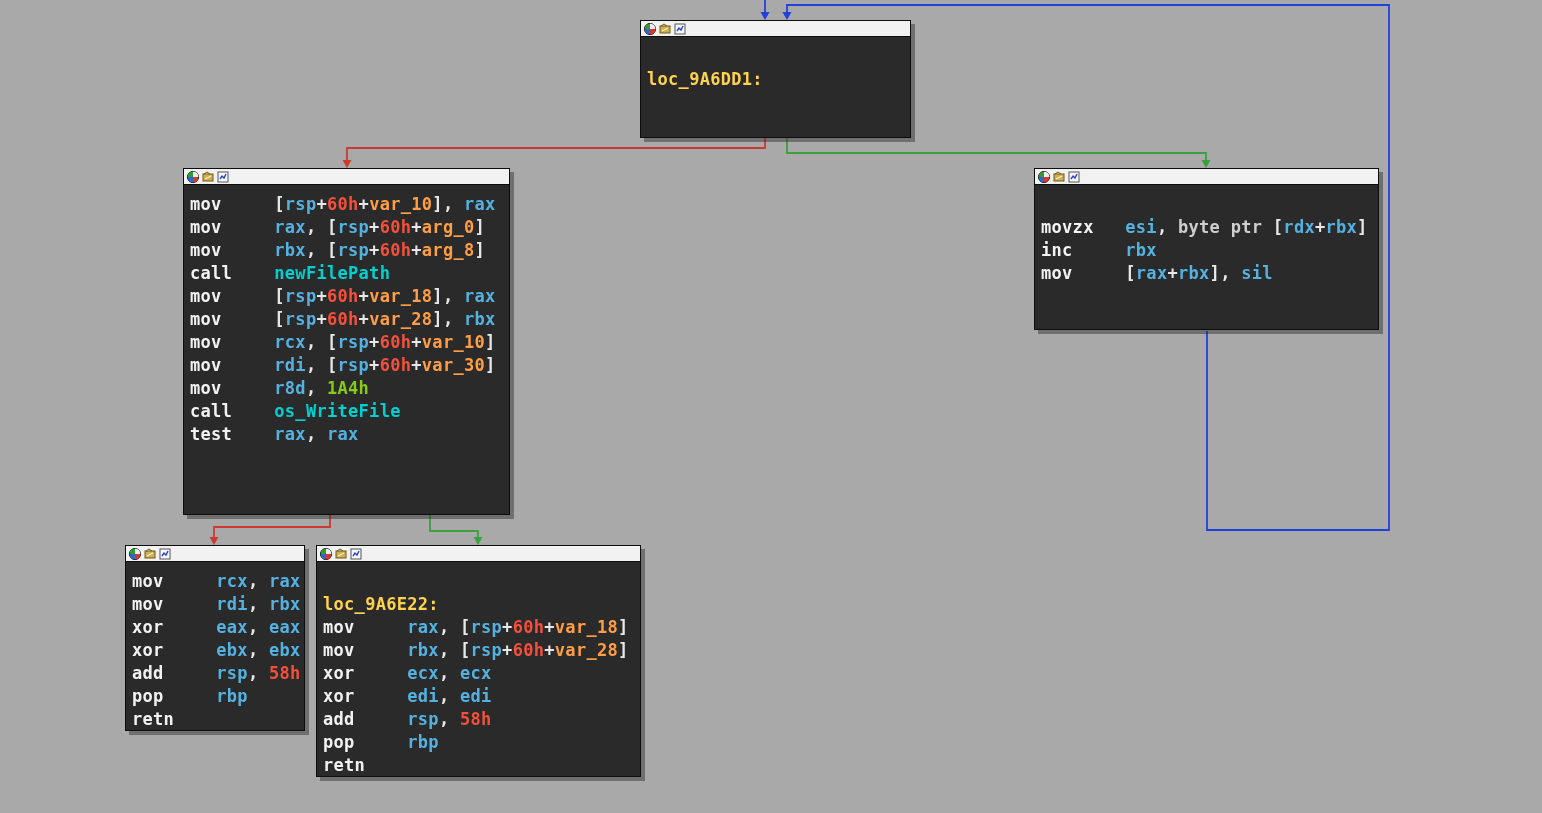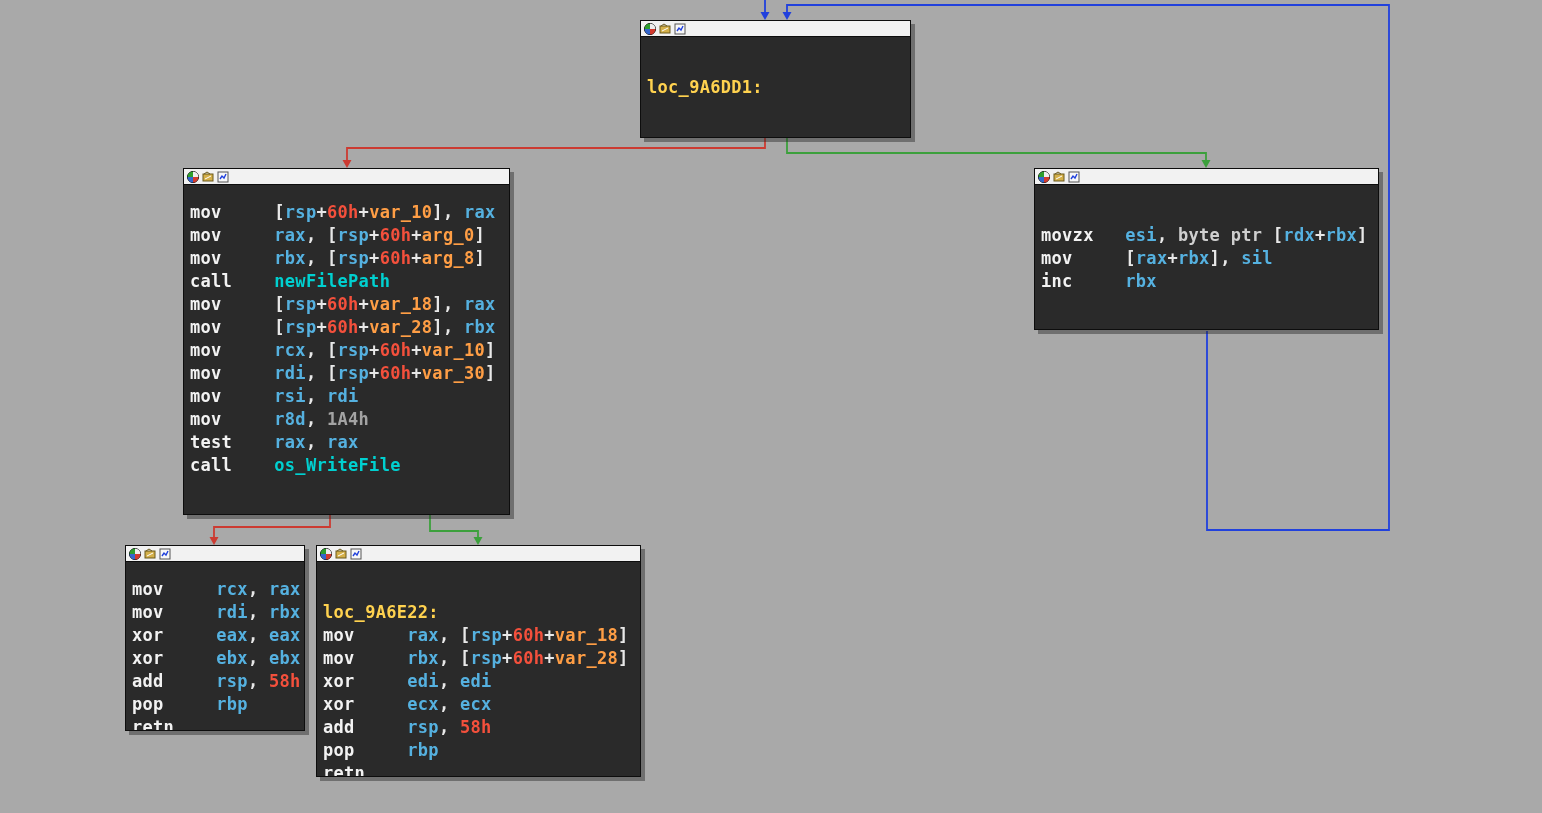--- a/index.html
+++ b/index.html
@@ -28,21 +28,21 @@
     background:#f2f2f2;
     border-bottom:1px solid #0d0d0d;
     display:flex;
     align-items:center;
     gap:3px;
     padding-left:3px;
     box-sizing:border-box;
   }
   .titlebar-icon{display:block;cursor:pointer;}
   .node-body{
-    padding:16px 6px 0 6px;
+    padding:8px 6px 0 6px;
   }
   .asm-line{
     height:23px;
     line-height:23px;
     font-size:17px;
     font-weight:700;
     white-space:pre;
     color:#e8e8e8;
     letter-spacing:0.3px;
   }
@@ -113,24 +113,23 @@
     </div>
     <div class="node-body">
         <div class="asm-line"><span style="color: rgb(242, 242, 242);">mov     </span><span style="color: rgb(232, 232, 232);">[</span><span style="color: rgb(85, 177, 224);">rsp</span><span style="color: rgb(232, 232, 232);">+</span><span style="color: rgb(244, 80, 60);">60h</span><span style="color: rgb(232, 232, 232);">+</span><span style="color: rgb(255, 158, 69);">var_10</span><span style="color: rgb(232, 232, 232);">], </span><span style="color: rgb(85, 177, 224);">rax</span></div>
         <div class="asm-line"><span style="color: rgb(242, 242, 242);">mov     </span><span style="color: rgb(85, 177, 224);">rax</span><span style="color: rgb(232, 232, 232);">, [</span><span style="color: rgb(85, 177, 224);">rsp</span><span style="color: rgb(232, 232, 232);">+</span><span style="color: rgb(244, 80, 60);">60h</span><span style="color: rgb(232, 232, 232);">+</span><span style="color: rgb(255, 158, 69);">arg_0</span><span style="color: rgb(232, 232, 232);">]</span></div>
         <div class="asm-line"><span style="color: rgb(242, 242, 242);">mov     </span><span style="color: rgb(85, 177, 224);">rbx</span><span style="color: rgb(232, 232, 232);">, [</span><span style="color: rgb(85, 177, 224);">rsp</span><span style="color: rgb(232, 232, 232);">+</span><span style="color: rgb(244, 80, 60);">60h</span><span style="color: rgb(232, 232, 232);">+</span><span style="color: rgb(255, 158, 69);">arg_8</span><span style="color: rgb(232, 232, 232);">]</span></div>
         <div class="asm-line"><span style="color: rgb(242, 242, 242);">call    </span><span style="color: rgb(0, 208, 208);">newFilePath</span></div>
         <div class="asm-line"><span style="color: rgb(242, 242, 242);">mov     </span><span style="color: rgb(232, 232, 232);">[</span><span style="color: rgb(85, 177, 224);">rsp</span><span style="color: rgb(232, 232, 232);">+</span><span style="color: rgb(244, 80, 60);">60h</span><span style="color: rgb(232, 232, 232);">+</span><span style="color: rgb(255, 158, 69);">var_18</span><span style="color: rgb(232, 232, 232);">], </span><span style="color: rgb(85, 177, 224);">rax</span></div>
         <div class="asm-line"><span style="color: rgb(242, 242, 242);">mov     </span><span style="color: rgb(232, 232, 232);">[</span><span style="color: rgb(85, 177, 224);">rsp</span><span style="color: rgb(232, 232, 232);">+</span><span style="color: rgb(244, 80, 60);">60h</span><span style="color: rgb(232, 232, 232);">+</span><span style="color: rgb(255, 158, 69);">var_28</span><span style="color: rgb(232, 232, 232);">], </span><span style="color: rgb(85, 177, 224);">rbx</span></div>
         <div class="asm-line"><span style="color: rgb(242, 242, 242);">mov     </span><span style="color: rgb(85, 177, 224);">rcx</span><span style="color: rgb(232, 232, 232);">, [</span><span style="color: rgb(85, 177, 224);">rsp</span><span style="color: rgb(232, 232, 232);">+</span><span style="color: rgb(244, 80, 60);">60h</span><span style="color: rgb(232, 232, 232);">+</span><span style="color: rgb(255, 158, 69);">var_10</span><span style="color: rgb(232, 232, 232);">]</span></div>
         <div class="asm-line"><span style="color: rgb(242, 242, 242);">mov     </span><span style="color: rgb(85, 177, 224);">rdi</span><span style="color: rgb(232, 232, 232);">, [</span><span style="color: rgb(85, 177, 224);">rsp</span><span style="color: rgb(232, 232, 232);">+</span><span style="color: rgb(244, 80, 60);">60h</span><span style="color: rgb(232, 232, 232);">+</span><span style="color: rgb(255, 158, 69);">var_30</span><span style="color: rgb(232, 232, 232);">]</span></div>
-        <div class="asm-line"><span style="color: rgb(242, 242, 242);">mov     </span><span style="color: rgb(85, 177, 224);">rsi</span><span style="color: rgb(232, 232, 232);">, </span><span style="color: rgb(85, 177, 224);">rdi</span></div>
-        <div class="asm-line"><span style="color: rgb(242, 242, 242);">mov     </span><span style="color: rgb(85, 177, 224);">r8d</span><span style="color: rgb(232, 232, 232);">, </span><span style="color: #a3a3a3;">1A4h</span></div>
+        <div class="asm-line"><span style="color: rgb(242, 242, 242);">mov     </span><span style="color: rgb(85, 177, 224);">r8d</span><span style="color: rgb(232, 232, 232);">, </span><span style="color: #84cc16;">1A4h</span></div>
+        <div class="asm-line"><span style="color: rgb(242, 242, 242);">call    </span><span style="color: rgb(0, 208, 208);">os_WriteFile</span></div>
         <div class="asm-line"><span style="color: rgb(242, 242, 242);">test    </span><span style="color: rgb(85, 177, 224);">rax</span><span style="color: rgb(232, 232, 232);">, </span><span style="color: rgb(85, 177, 224);">rax</span></div>
-        <div class="asm-line"><span style="color: rgb(242, 242, 242);">call    </span><span style="color: rgb(0, 208, 208);">os_WriteFile</span></div>
       </div>
   </div>
 
   <div class="node" style="left: 1034px; top: 168px; width: 345px; height: 162px;">
     <div class="node-titlebar">
       <svg class="titlebar-icon" width="12" height="12" viewBox="0 0 12 12">
           <circle cx="6" cy="6" r="5.5" fill="#222" stroke="#000"></circle>
           <path d="M6 6 L6 0.5 A5.5 5.5 0 0 0 0.5 6 Z" fill="#2e9e2e"></path>
           <path d="M6 6 L11.5 6 A5.5 5.5 0 0 0 6 0.5 Z" fill="#eeeeee"></path>
           <path d="M6 6 L6 11.5 A5.5 5.5 0 0 0 11.5 6 Z" fill="#d33a2e"></path>
@@ -142,22 +141,22 @@
           <path d="M3 8 L9 5" stroke="#fff"></path>
         </svg>
       <svg class="titlebar-icon" width="12" height="12" viewBox="0 0 12 12">
           <rect x="1" y="1" width="10" height="10" fill="#f8f8f8" stroke="#555"></rect>
           <path d="M3 8 L5 5 L7 7 L9 3" fill="none" stroke="#2141dd" stroke-width="1.4"></path>
         </svg>
     </div>
     <div class="node-body">
         <div class="asm-line"></div>
         <div class="asm-line"><span style="color: rgb(242, 242, 242);">movzx   </span><span style="color: rgb(85, 177, 224);">esi</span><span style="color: rgb(232, 232, 232);">, </span><span style="color: rgb(207, 207, 207);">byte ptr </span><span style="color: rgb(232, 232, 232);">[</span><span style="color: rgb(85, 177, 224);">rdx</span><span style="color: rgb(232, 232, 232);">+</span><span style="color: rgb(85, 177, 224);">rbx</span><span style="color: rgb(232, 232, 232);">]</span></div>
+        <div class="asm-line"><span style="color: rgb(242, 242, 242);">inc     </span><span style="color: rgb(85, 177, 224);">rbx</span></div>
         <div class="asm-line"><span style="color: rgb(242, 242, 242);">mov     </span><span style="color: rgb(232, 232, 232);">[</span><span style="color: rgb(85, 177, 224);">rax</span><span style="color: rgb(232, 232, 232);">+</span><span style="color: rgb(85, 177, 224);">rbx</span><span style="color: rgb(232, 232, 232);">], </span><span style="color: rgb(85, 177, 224);">sil</span></div>
-        <div class="asm-line"><span style="color: rgb(242, 242, 242);">inc     </span><span style="color: rgb(85, 177, 224);">rbx</span></div>
       </div>
   </div>
 
   <div class="node" style="left: 125px; top: 545px; width: 180px; height: 186px;">
     <div class="node-titlebar">
       <svg class="titlebar-icon" width="12" height="12" viewBox="0 0 12 12">
           <circle cx="6" cy="6" r="5.5" fill="#222" stroke="#000"></circle>
           <path d="M6 6 L6 0.5 A5.5 5.5 0 0 0 0.5 6 Z" fill="#2e9e2e"></path>
           <path d="M6 6 L11.5 6 A5.5 5.5 0 0 0 6 0.5 Z" fill="#eeeeee"></path>
           <path d="M6 6 L6 11.5 A5.5 5.5 0 0 0 11.5 6 Z" fill="#d33a2e"></path>
@@ -201,21 +200,21 @@
       <svg class="titlebar-icon" width="12" height="12" viewBox="0 0 12 12">
           <rect x="1" y="1" width="10" height="10" fill="#f8f8f8" stroke="#555"></rect>
           <path d="M3 8 L5 5 L7 7 L9 3" fill="none" stroke="#2141dd" stroke-width="1.4"></path>
         </svg>
     </div>
     <div class="node-body">
         <div class="asm-line"></div>
         <div class="asm-line"><span style="color: rgb(255, 210, 79);">loc_9A6E22:</span></div>
         <div class="asm-line"><span style="color: rgb(242, 242, 242);">mov     </span><span style="color: rgb(85, 177, 224);">rax</span><span style="color: rgb(232, 232, 232);">, [</span><span style="color: rgb(85, 177, 224);">rsp</span><span style="color: rgb(232, 232, 232);">+</span><span style="color: rgb(244, 80, 60);">60h</span><span style="color: rgb(232, 232, 232);">+</span><span style="color: rgb(255, 158, 69);">var_18</span><span style="color: rgb(232, 232, 232);">]</span></div>
         <div class="asm-line"><span style="color: rgb(242, 242, 242);">mov     </span><span style="color: rgb(85, 177, 224);">rbx</span><span style="color: rgb(232, 232, 232);">, [</span><span style="color: rgb(85, 177, 224);">rsp</span><span style="color: rgb(232, 232, 232);">+</span><span style="color: rgb(244, 80, 60);">60h</span><span style="color: rgb(232, 232, 232);">+</span><span style="color: rgb(255, 158, 69);">var_28</span><span style="color: rgb(232, 232, 232);">]</span></div>
+        <div class="asm-line"><span style="color: rgb(242, 242, 242);">xor     </span><span style="color: rgb(85, 177, 224);">ecx</span><span style="color: rgb(232, 232, 232);">, </span><span style="color: rgb(85, 177, 224);">ecx</span></div>
         <div class="asm-line"><span style="color: rgb(242, 242, 242);">xor     </span><span style="color: rgb(85, 177, 224);">edi</span><span style="color: rgb(232, 232, 232);">, </span><span style="color: rgb(85, 177, 224);">edi</span></div>
-        <div class="asm-line"><span style="color: rgb(242, 242, 242);">xor     </span><span style="color: rgb(85, 177, 224);">ecx</span><span style="color: rgb(232, 232, 232);">, </span><span style="color: rgb(85, 177, 224);">ecx</span></div>
         <div class="asm-line"><span style="color: rgb(242, 242, 242);">add     </span><span style="color: rgb(85, 177, 224);">rsp</span><span style="color: rgb(232, 232, 232);">, </span><span style="color: rgb(244, 80, 60);">58h</span></div>
         <div class="asm-line"><span style="color: rgb(242, 242, 242);">pop     </span><span style="color: rgb(85, 177, 224);">rbp</span></div>
         <div class="asm-line"><span style="color: rgb(242, 242, 242);">retn</span></div>
       </div>
   </div>
 
 </div>
 
 </body></html>

